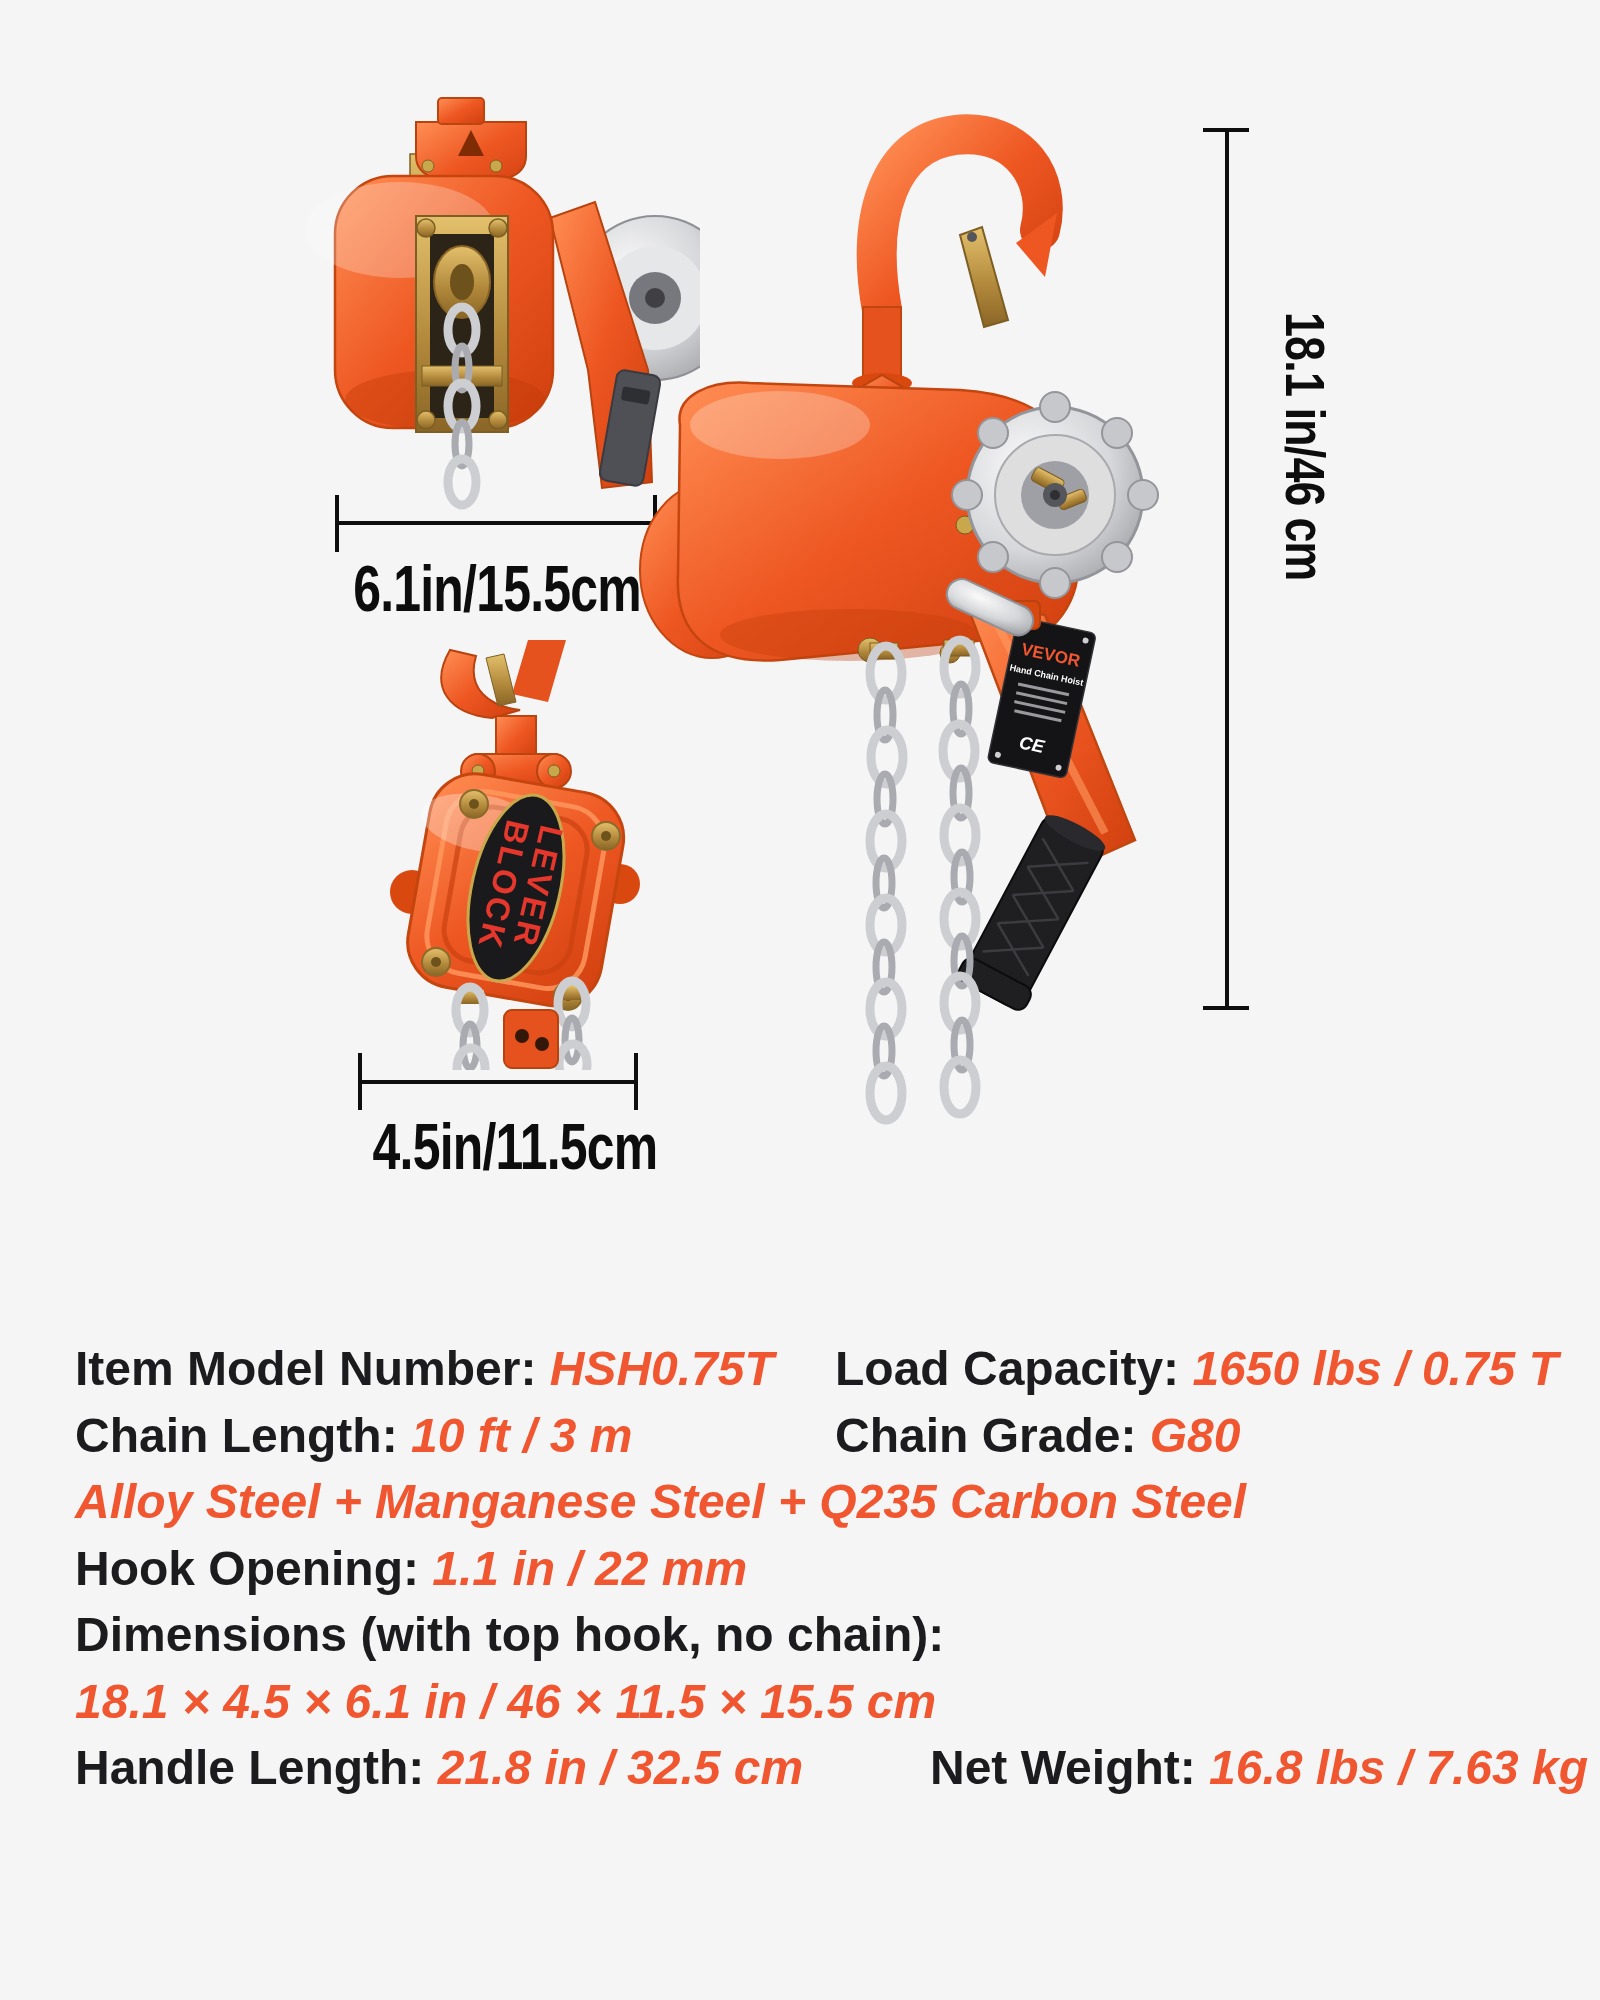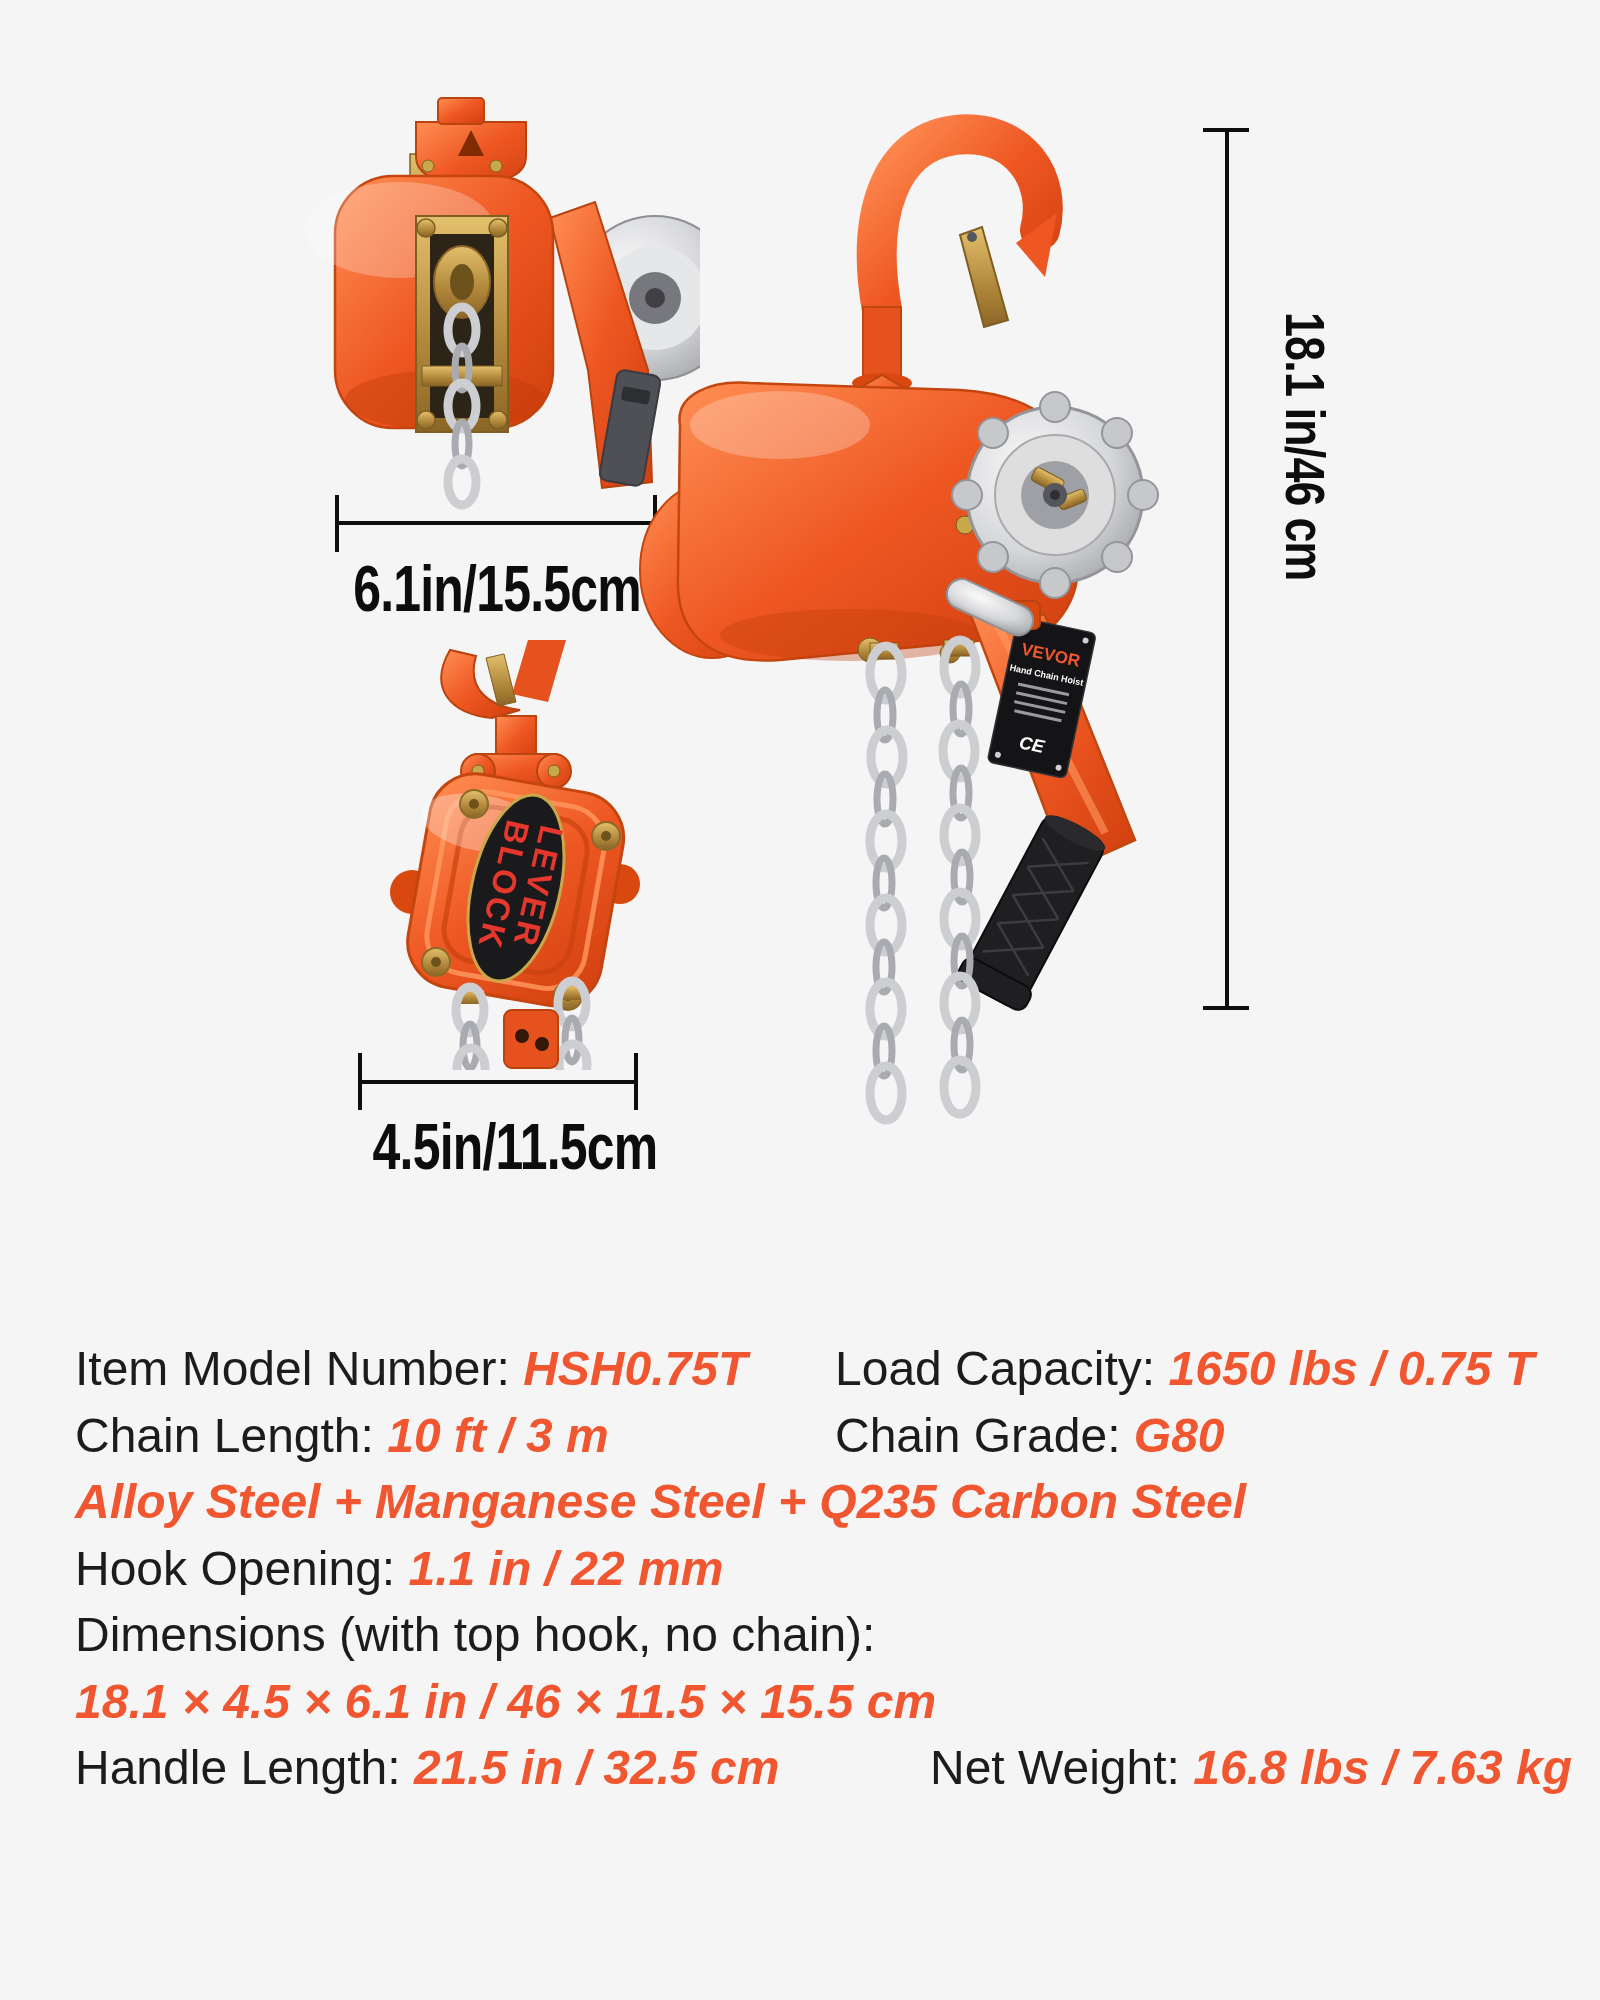--- a/index.html
+++ b/index.html
@@ -17,21 +17,21 @@
     position:absolute;font-weight:700;color:#0d0d0d;
     font-size:56px;letter-spacing:-1px;text-align:center;white-space:nowrap;
     transform:rotate(90deg) scaleX(0.8);transform-origin:center;
   }
 
   
   .specs{position:absolute;left:75px;top:1336px;width:1470px;color:#1c1c1e;font-size:48px;}
   .spec-row{position:relative;height:66.5px;line-height:66.5px;white-space:nowrap;}
   .spec-col2a{position:absolute;left:760px;top:0;}
   .spec-col2b{position:absolute;left:855px;top:0;}
-  .lbl{color:#1c1c1e;font-weight:400;}
+  .lbl{color:#1c1c1e;font-weight:700;}
   .val{color:#f0562f;font-weight:700;font-style:italic;}
 
   .view{position:absolute;}
   svg text{font-family:"Liberation Sans",sans-serif;}
 </style>
 </head>
 <body>
 
 <div class="page">
 
@@ -353,18 +353,18 @@
     <div class="spec-row">
       <span><span class="lbl">Hook Opening: </span><span class="val">1.1 in / 22 mm</span></span>
     </div>
     <div class="spec-row">
       <span class="lbl">Dimensions (with top hook, no chain):</span>
     </div>
     <div class="spec-row">
       <span class="val">18.1 × 4.5 × 6.1 in / 46 × 11.5 × 15.5 cm</span>
     </div>
     <div class="spec-row">
-      <span><span class="lbl">Handle Length: </span><span class="val">21.5 in / 32.5 cm</span></span>
+      <span><span class="lbl">Handle Length: </span><span class="val">21.8 in / 32.5 cm</span></span>
       <span class="spec-col2b"><span class="lbl">Net Weight: </span><span class="val">16.8 lbs / 7.63 kg</span></span>
     </div>
   </div>
 
 </div>
 
 </body></html>

